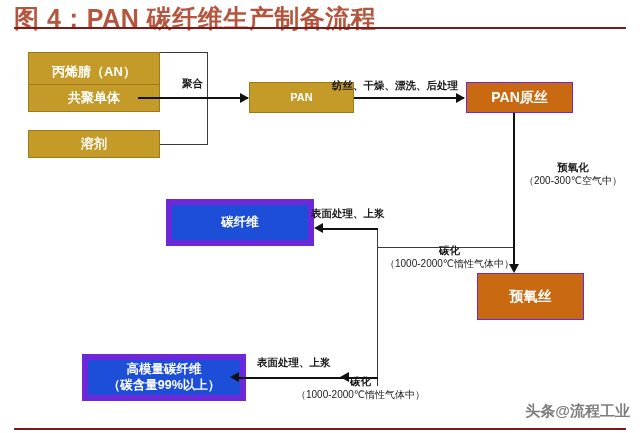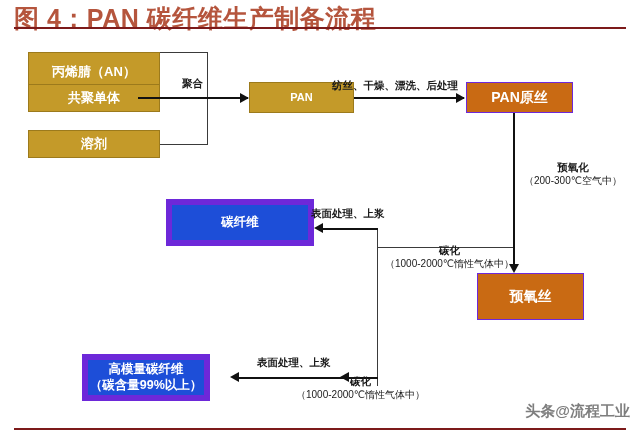--- a/index.html
+++ b/index.html
@@ -199,21 +199,21 @@
   <div class="hline thick" style="left:322px; top:228px; width:56px;"></div>
   <div class="arrow-l" style="left:314px; top:223px;"></div>
 
   <div class="elabel" style="left:311px; top:206px;">表面处理、上浆</div>
 
   <div class="elabel two-line" style="left:385px; top:243px;">
     <div style="text-align:center;">碳化</div>
     <div class="sub">（1000-2000℃惰性气体中）</div>
   </div>
 
-  <div class="box box-maroon" style="left:82px; top:354px; width:128px; height:47px;">
+  <div class="box box-maroon" style="left:82px; top:354px; width:164px; height:47px;">
     <span class="line1">高模量碳纤维</span>
     <span class="line2">（碳含量99%以上）</span>
   </div>
 
   <div class="hline thick" style="left:238px; top:377px; width:140px;"></div>
   <div class="arrow-l" style="left:230px; top:372px;"></div>
   <div class="arrow-l" style="left:340px; top:372px;"></div>
 
   <div class="elabel" style="left:257px; top:355px;">表面处理、上浆</div>
 

